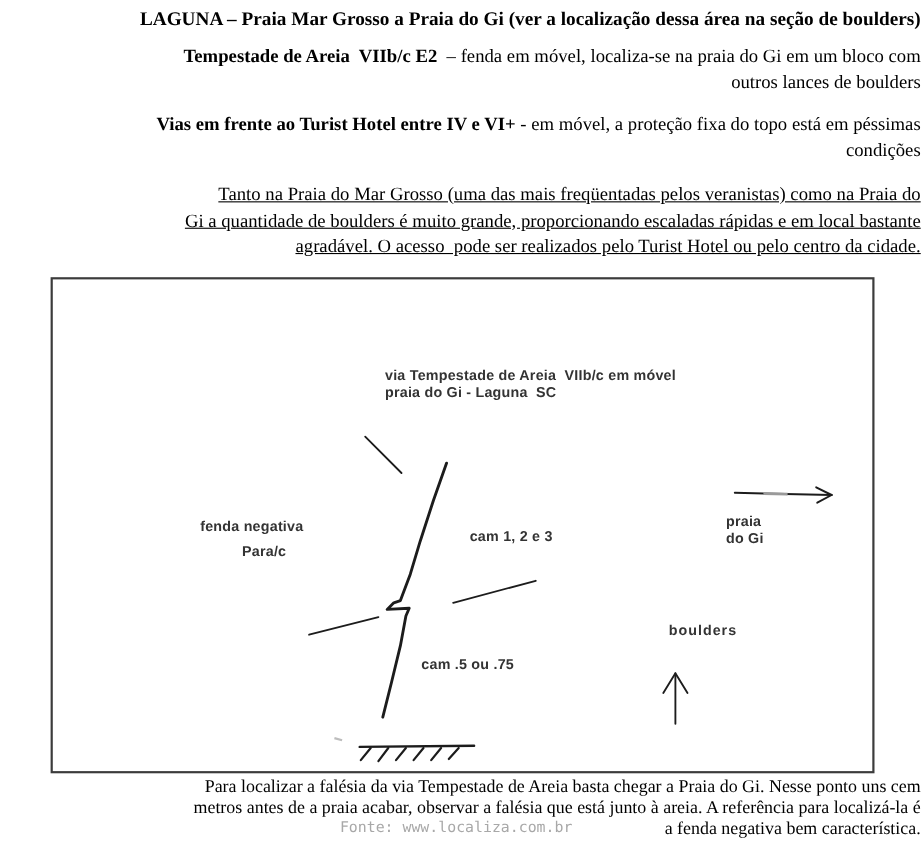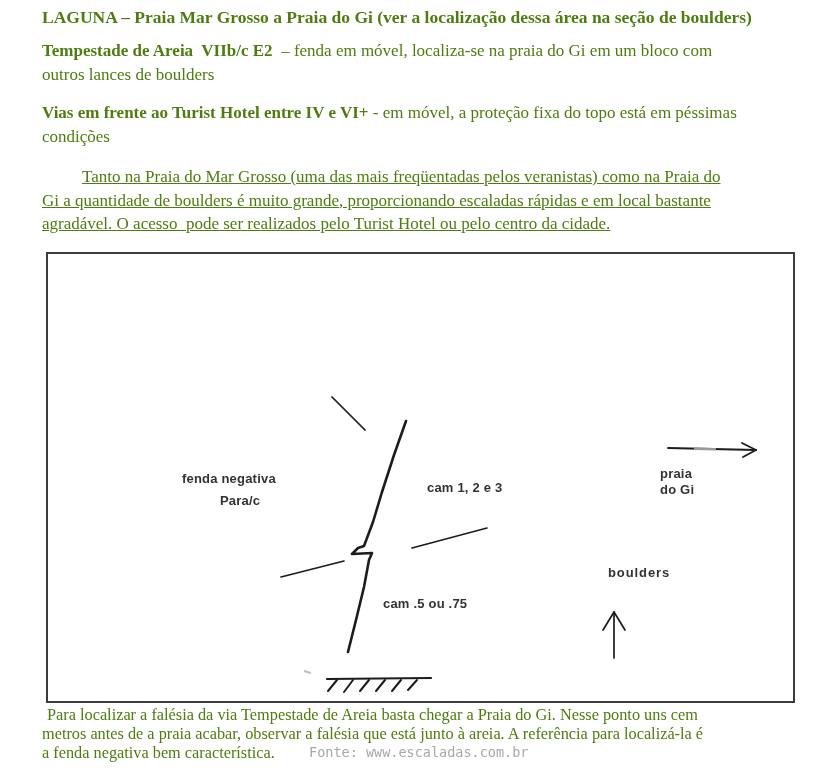--- a/index.html
+++ b/index.html
@@ -11,21 +11,22 @@
     color:#1b1b1b;
     overflow:hidden;
   }
   .doc-text{
     position:absolute;
     left:42px;
     width:795px;
     font-size:17px;
     line-height:23.5px;
     white-space:pre-wrap;
-    color:#4d7c0f;
+    color:#000000;
+    text-align:right;
   }
   .doc-title{
     top:6px;
     font-size:17.5px;
     font-weight:bold;
   }
   .para-lead{font-weight:bold;}
   #para-tempestade{top:39px;}
   #para-vias{top:101px;}
   #para-acesso{top:165px;text-indent:40px;text-decoration:underline;}
@@ -124,29 +125,30 @@
     </g>
     <line x1="648" y1="196.7" x2="670" y2="197.2" stroke="#9a9a9a" stroke-width="2.4"></line>
 
     <g stroke="#1c1c1c" stroke-width="1.7" stroke-linecap="round" fill="none">
       <line x1="568" y1="406" x2="568" y2="362"></line>
       <line x1="568" y1="360" x2="557" y2="378"></line>
       <line x1="568" y1="360" x2="579" y2="378"></line>
     </g>
   </svg>
 
+  <div class="topo-label" id="lbl-via"><span>via Tempestade de Areia  VIIb/c em móvel</span><br><span>praia do Gi - Laguna  SC</span></div>
 
 
   <div class="topo-label" id="lbl-fenda">fenda negativa</div>
   <div class="topo-label" id="lbl-fenda-grade">Para/c</div>
   <div class="topo-label" id="lbl-cam-upper">cam 1, 2 e 3</div>
   <div class="topo-label" id="lbl-cam-lower">cam .5 ou .75</div>
   <div class="topo-label" id="lbl-boulders">boulders</div>
 
   <div class="topo-label" id="lbl-praia"><span>praia</span><br><span>do Gi</span></div>
 
   <div class="doc-text" id="footer-para">Para localizar a falésia da via Tempestade de Areia basta chegar a Praia do Gi. Nesse ponto uns cem
 metros antes de a praia acabar, observar a falésia que está junto à areia. A referência para localizá-la é
 a fenda negativa bem característica.</div>
 
-  <div id="watermark">Fonte: www.escaladas.com.br</div>
+  <div id="watermark">Fonte: www.localiza.com.br</div>
 
 </div>
 
 </body></html>

